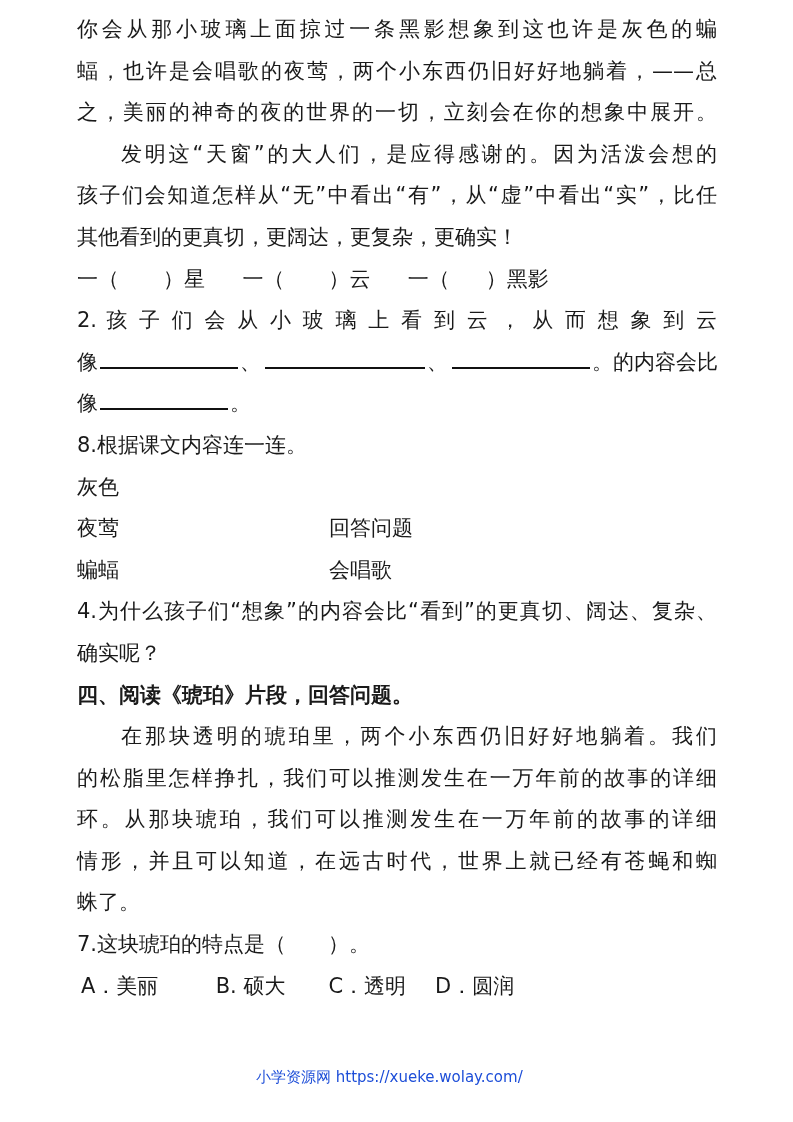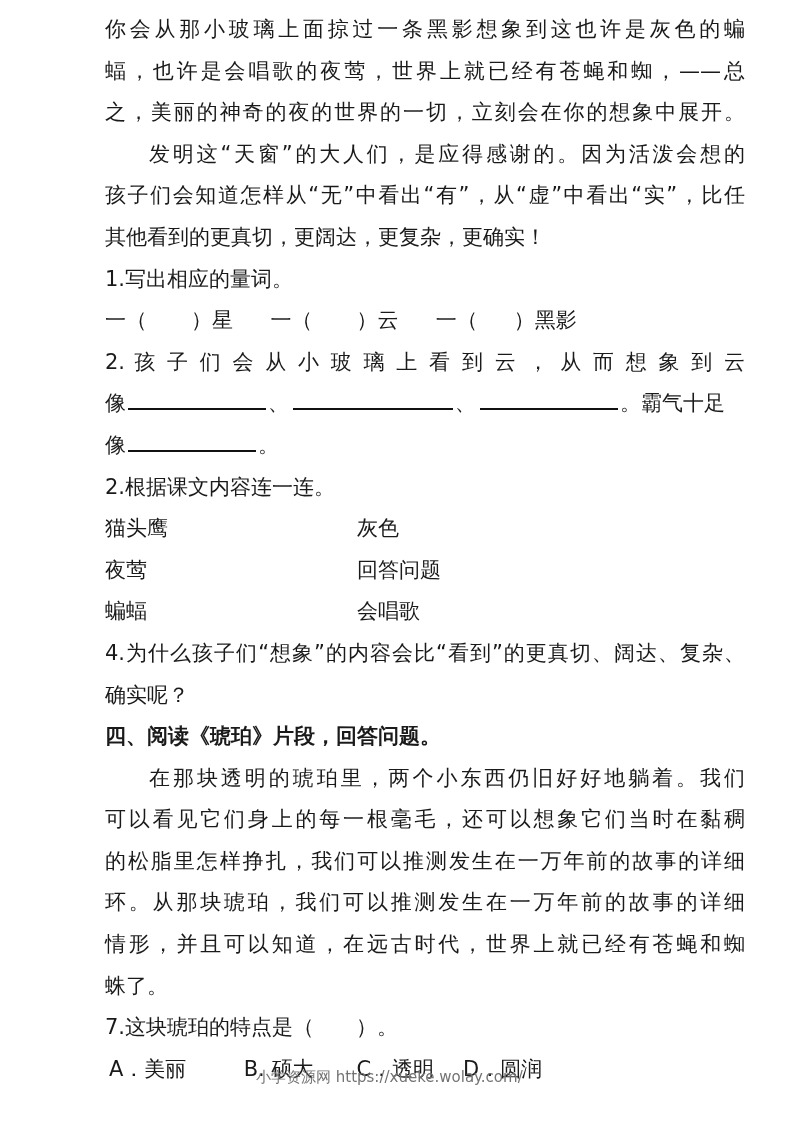--- a/index.html
+++ b/index.html
@@ -1,108 +1,105 @@
 <!DOCTYPE html>
 <html><head>
   <meta charset="utf-8">
   <style>
     html, body { margin: 0; padding: 0; background: #ffffff; }
     body {
       width: 793px; height: 1122px; position: relative; overflow: hidden;
       font-family: "DejaVu Sans", "Liberation Sans", sans-serif;
       color: #1a1a1a;
     }
-    .page { position: absolute; left: 77px; top: 9px; width: 640px; margin-left: 28px; }
+    .page { position: absolute; left: 77px; top: 9px; width: 640px; }
     .line {
       height: 41.6px; line-height: 41.6px; font-size: 21px;
       white-space: nowrap; position: relative;
     }
     .just { text-align: justify; text-align-last: justify; }
     .indent { padding-left: 44px; }
     .bold { font-weight: bold; }
     .blank {
       display: inline-block; border-bottom: 2px solid #111;
       height: 24px; vertical-align: baseline; margin: 0 2px;
     }
     .match-row { display: flex; }
     .match-left { width: 252px; }
     .paren-gap { display: inline-block; }
     .watermark {
       position: absolute; left: 256px; top: 1068px;
-      font-size: 15px; color: #737373; white-space: nowrap;
+      font-size: 15px; color: #1d4ed8; white-space: nowrap;
       font-family: "DejaVu Sans", sans-serif;
     }
     .opt { display: inline-block; }
   </style>
 </head>
 <body>
 
 <div class="page">
 
   <div>
     <div class="line just">你会从那小玻璃上面掠过一条黑影想象到这也许是灰色的蝙</div>
-    <div class="line just">蝠，也许是会唱歌的夜莺，世界上就已经有苍蝇和蜘，——总</div>
+    <div class="line just">蝠，也许是会唱歌的夜莺，两个小东西仍旧好好地躺着，——总</div>
     <div class="line just">之，美丽的神奇的夜的世界的一切，立刻会在你的想象中展开。</div>
     <div class="line just indent">发明这“天窗”的大人们，是应得感谢的。因为活泼会想的</div>
     <div class="line just">孩子们会知道怎样从“无”中看出“有”，从“虚”中看出“实”，比任</div>
     <div class="line">其他看到的更真切，更阔达，更复杂，更确实！</div>
   </div>
 
   <div>
-    <div class="line">1.写出相应的量词。</div>
     <div class="line">
       <span>
         <span>一（</span><span class="paren-gap" style="width:44px"></span><span>）星</span>
       </span>
       <span style="display:inline-block;width:24px"></span>
       <span>
         <span>一（</span><span class="paren-gap" style="width:44px"></span><span>）云</span>
       </span>
       <span style="display:inline-block;width:24px"></span>
       <span>
         <span>一（</span><span class="paren-gap" style="width:36px"></span><span>）黑影</span>
       </span>
     </div>
   </div>
 
   <div>
     <div class="line just">2. 孩 子 们 会 从 小 玻 璃 上 看 到 云 ， 从 而 想 象 到 云</div>
     <div class="line">
-      <span>像</span><span class="blank" style="width:138px"></span><span>、</span><span class="blank" style="width:160px;margin-left:4px"></span><span>、</span><span class="blank" style="width:138px;margin-left:4px"></span><span>。霸气十足</span>
+      <span>像</span><span class="blank" style="width:138px"></span><span>、</span><span class="blank" style="width:160px;margin-left:4px"></span><span>、</span><span class="blank" style="width:138px;margin-left:4px"></span><span>。的内容会比</span>
     </div>
     <div class="line">
       <span>像</span><span class="blank" style="width:128px"></span><span>。</span>
     </div>
   </div>
 
   <div>
-    <div class="line">2.根据课文内容连一连。</div>
+    <div class="line">8.根据课文内容连一连。</div>
     <div class="line match-row">
-      <span class="match-left">猫头鹰</span>
       <span>灰色</span>
     </div>
     <div class="line match-row">
       <span class="match-left">夜莺</span>
       <span>回答问题</span>
     </div>
     <div class="line match-row">
       <span class="match-left">蝙蝠</span>
       <span>会唱歌</span>
     </div>
   </div>
 
   <div>
     <div class="line just">4.为什么孩子们“想象”的内容会比“看到”的更真切、阔达、复杂、</div>
     <div class="line">确实呢？</div>
   </div>
 
   <div>
     <div class="line bold">四、阅读《琥珀》片段，回答问题。</div>
     <div class="line just indent">在那块透明的琥珀里，两个小东西仍旧好好地躺着。我们</div>
-    <div class="line just">可以看见它们身上的每一根毫毛，还可以想象它们当时在黏稠</div>
     <div class="line just">的松脂里怎样挣扎，我们可以推测发生在一万年前的故事的详细</div>
     <div class="line just">环。从那块琥珀，我们可以推测发生在一万年前的故事的详细</div>
     <div class="line just">情形，并且可以知道，在远古时代，世界上就已经有苍蝇和蜘</div>
     <div class="line">蛛了。</div>
     <div class="line">7.这块琥珀的特点是（　　）。</div>
     <div class="line" style="padding-left:4px">
       <span class="opt" style="width:128px">A．美丽</span>
       <span class="opt" style="width:90px">B. 硕大</span>
       <span class="opt" style="width:100px;padding-left:16px">C．透明</span>
       <span class="opt">D．圆润</span>

